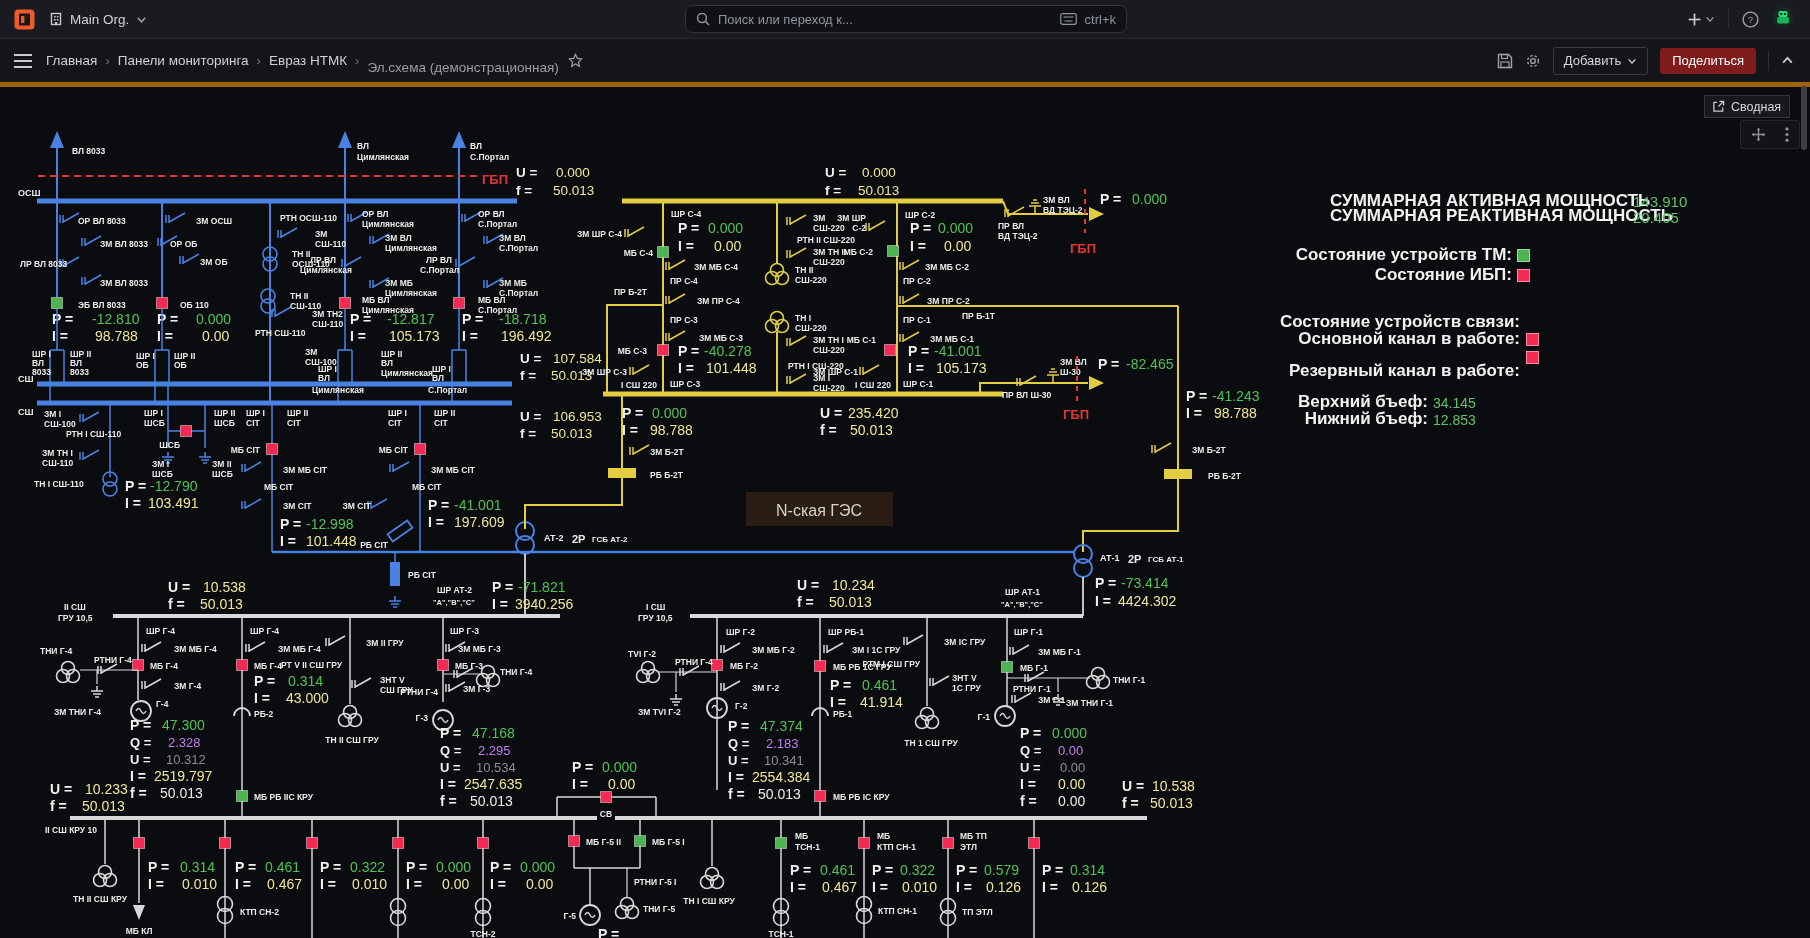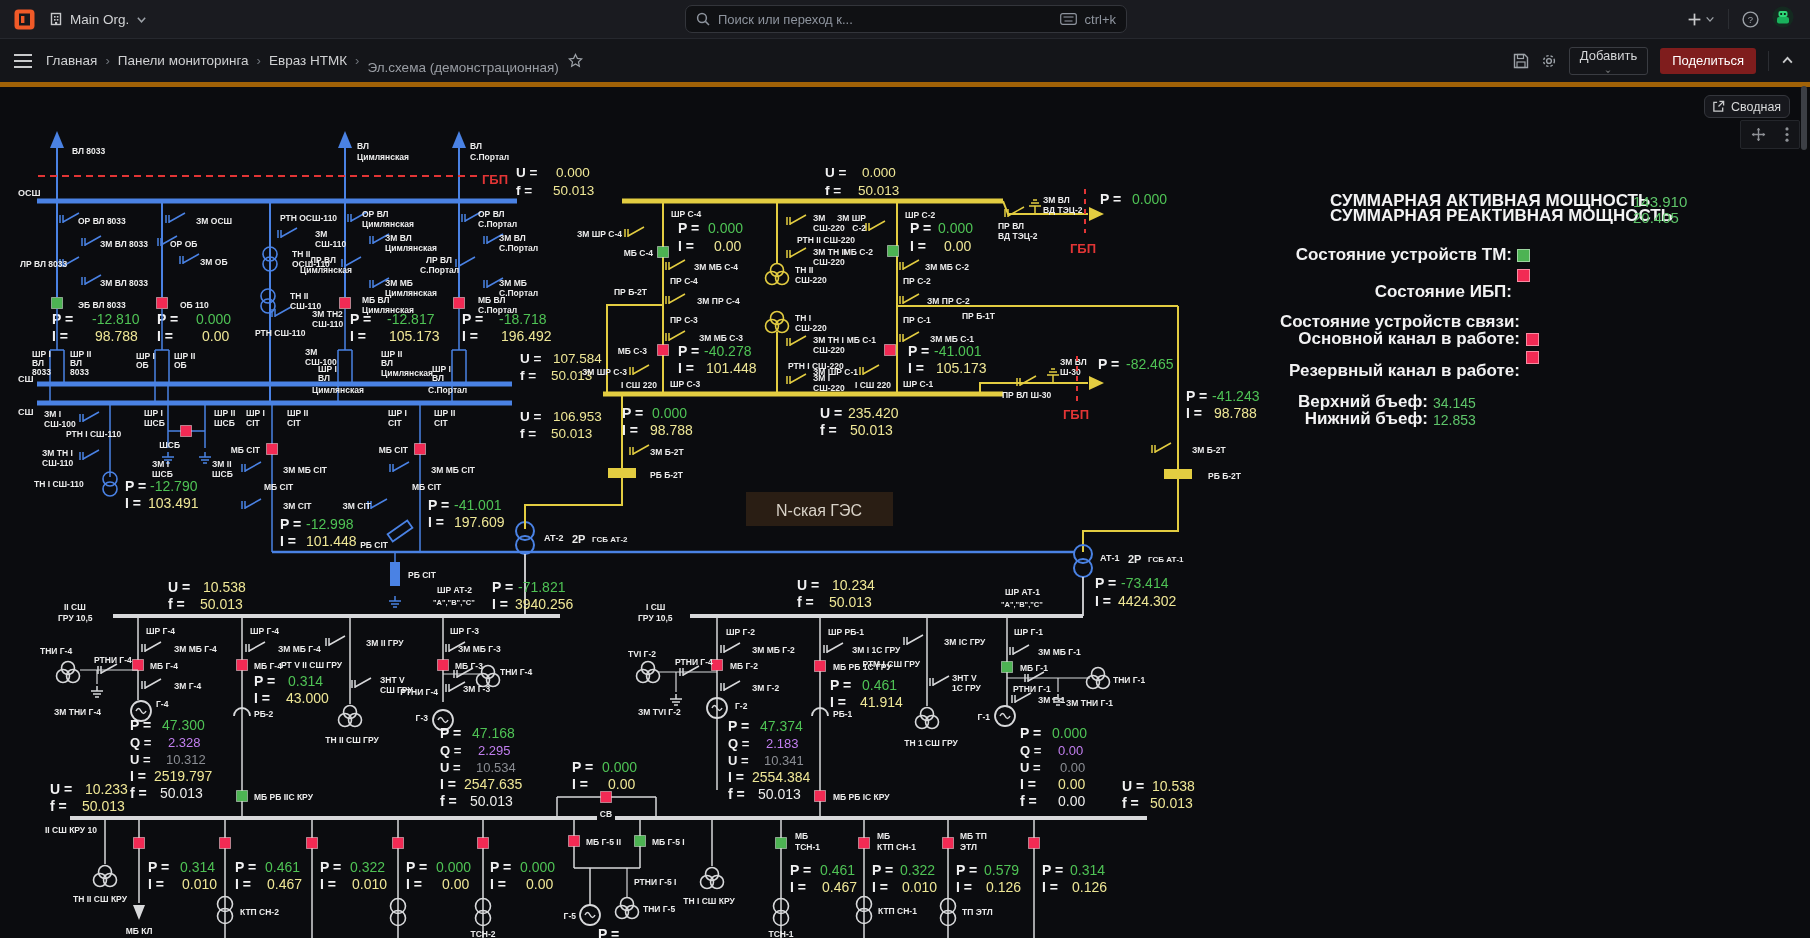--- a/index.html
+++ b/index.html
@@ -14,26 +14,26 @@
   .hrow{display:flex;align-items:center;height:100%;}
   .org{display:flex;align-items:center;gap:7px;color:#d2d3d5;font-size:13.5px;font-weight:500;justify-content:flex-end;}
   .searchbox{position:absolute;left:685px;top:5px;width:442px;height:28px;border:1px solid #33353b;border-radius:7px;
     background:#101114;display:flex;align-items:center;padding:0 10px;box-sizing:border-box;color:#8e949e;font-size:13px;gap:8px;}
   .searchbox .grow{flex:1;}
   .iconbtn{color:#9da2a8;display:flex;align-items:center;justify-content:center;cursor:pointer;}
   .crumb{color:#d0d1d3;font-size:13.5px;font-weight:500;}
   .crumb.last{color:#9a9ea5;font-weight:400;margin-top:13px;}
   .csep{color:#6f747b;font-size:13px;margin:0 8px;}
   .btn-outline{height:26px;border:1px solid #3a3c42;border-radius:3px;color:#d5d6d8;font-size:13px;
-    display:inline-flex;align-items:center;gap:6px;padding:0 10px;background:transparent;flex-direction:column;}
+    display:inline-flex;align-items:center;gap:6px;padding:0 10px;background:transparent;}
   .btn-primary{height:26px;border:none;border-radius:3px;color:#fff;font-size:13px;font-weight:500;
     display:inline-flex;align-items:center;padding:0 12px;background:#7f1d1d;}
   
   .ovbtn{position:absolute;left:1704px;top:95px;width:86px;height:23px;z-index:4;background:#17181d;
-    border:1px solid #34363c;border-radius:6px;display:flex;align-items:center;gap:6px;padding:0 7px;box-sizing:border-box;
+    border:1px solid #34363c;border-radius:0;display:flex;align-items:center;gap:6px;padding:0 7px;box-sizing:border-box;
     color:#d8d9da;font-size:12.5px;}
   .panelicons{position:absolute;left:1740px;top:120px;width:58px;height:27px;z-index:4;background:#131418;
     border:1px solid #24262b;border-radius:2px;display:flex;align-items:center;justify-content:space-around;color:#8e9196;}
   .scrollthumb{position:absolute;left:1801px;top:86px;width:6px;height:64px;background:#3c3f45;border-radius:3px;z-index:6;}
   
   .sumlabel{color:#f2f2f3;font-weight:700;font-size:17px;white-space:nowrap;z-index:3;}
   .sumval{color:#5ec56a;font-size:15px;font-weight:500;z-index:3;}
   .sumval2{color:#5ec56a;font-size:14px;font-weight:500;z-index:3;}
   .ralign{text-align:right;}
   .stsq{position:absolute;width:11px;height:11px;border:1px solid rgba(255,255,255,.45);z-index:3;}
@@ -882,21 +882,21 @@
   </div>
   <div class="scrollthumb"></div>
 
   <div class="abs vc sumlabel" style="left:1330px;top:201px;">СУММАРНАЯ АКТИВНАЯ МОЩНОСТЬ</div>
   <div class="abs vc sumval" style="left:1633px;top:201px;">143.910</div>
   <div class="abs vc sumlabel" style="left:1330px;top:216px;">СУММАРНАЯ РЕАКТИВНАЯ МОЩНОСТЬ</div>
   <div class="abs vc sumval" style="left:1633px;top:217px;">20.405</div>
 
   <div class="abs vc sumlabel ralign" style="left:1200px;top:255px;width:312px;">Состояние устройств ТМ:</div>
   <div class="stsq" id="sq-tm" style="left: 1517px; top: 249px; background: rgb(77, 179, 83);"></div>
-  <div class="abs vc sumlabel ralign" style="left:1200px;top:275px;width:312px;margin-top:17px;">Состояние ИБП:</div>
+  <div class="abs vc sumlabel ralign" style="left:1200px;top:275px;width:312px;">Состояние ИБП:</div>
   <div class="stsq" id="sq-ups" style="left: 1517px; top: 269px; background: rgb(242, 42, 84);"></div>
 
   <div class="abs vc sumlabel ralign" style="left:1200px;top:322px;width:320px;">Состояние устройств связи:</div>
   <div class="abs vc sumlabel ralign" style="left:1200px;top:339px;width:320px;">Основной канал в работе:</div>
   <div class="stsq" id="sq-ch1" style="left: 1526px; top: 333px; background: rgb(242, 42, 84);"></div>
   <div class="abs vc sumlabel ralign" style="left:1200px;top:371px;width:320px;">Резервный канал в работе:</div>
   <div class="stsq" id="sq-ch2" style="left: 1526px; top: 351px; background: rgb(242, 42, 84);"></div>
 
   <div class="abs vc sumlabel ralign" style="left:1200px;top:402px;width:228px;">Верхний бъеф:</div>
   <div class="abs vc sumval2" style="left:1433px;top:403px;">34.145</div>

